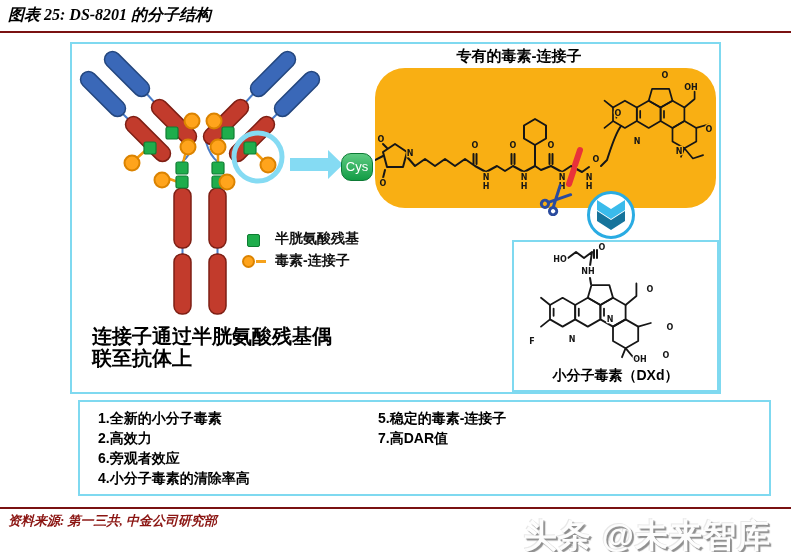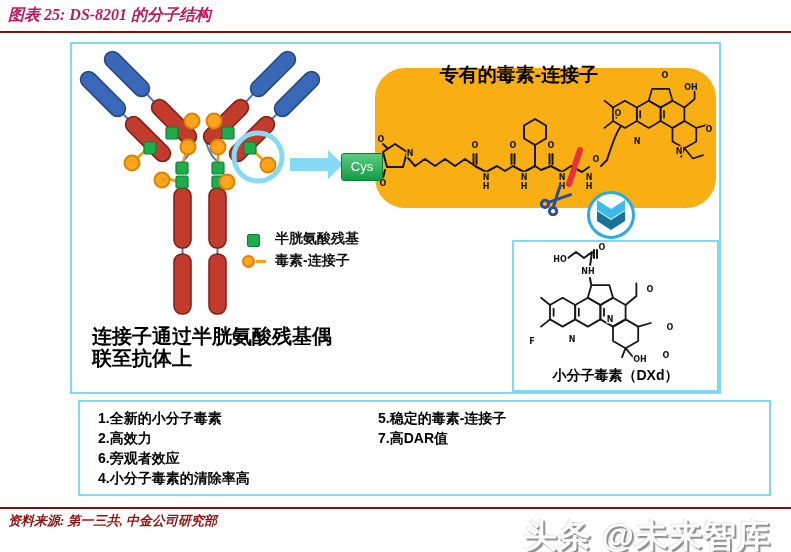--- a/index.html
+++ b/index.html
@@ -1,35 +1,35 @@
 <!DOCTYPE html>
 <html><head>
 <meta charset="utf-8">
 <style>
   html,body{margin:0;padding:0;background:#fff;}
   #canvas{position:relative;width:791px;height:552px;background:#fff;overflow:hidden;
           font-family:"Liberation Sans","DejaVu Sans",sans-serif;color:#111;}
   .abs{position:absolute;}
   
   .fig-title{top:5px;left:8px;font-family:"Liberation Serif","DejaVu Serif",serif;
-             font-style:italic;font-weight:bold;font-size:16px;color:#be185d;white-space:nowrap;text-align:right;}
+             font-style:italic;font-weight:bold;font-size:16px;color:#000000;white-space:nowrap;text-align:right;}
   .title-rule{top:31px;left:0;width:791px;height:2px;background:#7A1111;}
   .footer-rule{top:507px;left:0;width:791px;height:2px;background:#7A1111;}
   .source-note{top:512px;left:8px;font-family:"Liberation Serif","DejaVu Serif",serif;
                font-style:italic;font-weight:bold;font-size:13px;color:#8B1512;white-space:nowrap;}
   .watermark{top:514px;right:20px;font-size:33px;font-weight:700;color:#fdfdfd;letter-spacing:1px;
              text-shadow:2px 2px 1px #8f8f8f,-1px -1px 0 #e8e8e8,1px 1px 0 #b5b5b5;white-space:nowrap;}
   
   .main-box{top:42px;left:70px;width:651px;height:352px;border:2px solid #7FD9F0;
             box-sizing:border-box;background:#fff;}
-  .linker-label{top:3px;left:337px;width:220px;text-align:center;font-size:19px;
-                font-weight:700;color:#000;z-index:2;margin-top:15px;}
+  .linker-label{top:3px;left:337px;width:220px;text-align:center;font-size:15px;
+                font-weight:700;color:#000;z-index:2;}
   .orange-box{top:24px;left:303px;width:341px;height:140px;background:#F9AF13;
               border-radius:30px;z-index:1;}
-  .cys-badge{top:109px;left:269px;width:42px;height:28px;border-radius:3px;z-index:3;
+  .cys-badge{top:109px;left:269px;width:32px;height:28px;border-radius:10px;z-index:3;
              background:linear-gradient(#5ecb82,#129c45);border:1px solid #0d7a35;
              box-sizing:border-box;color:#fff;font-size:13px;text-align:center;line-height:26px;}
   .antibody-svg{top:0;left:0;z-index:2;pointer-events:none;}
   .scissors{top:138px;left:467px;z-index:4;}
   .chevron{top:147px;left:515px;width:48px;height:48px;border-radius:50%;background:#fff;
            border:3px solid #2AACE3;box-sizing:border-box;z-index:5;}
   .dxd-box{top:196px;left:440px;width:207px;height:152px;border:2px solid #7FD9F0;
            box-sizing:border-box;background:#fff;z-index:1;}
   .dxd-label{position:absolute;bottom:5px;left:0;width:100%;text-align:center;
              font-size:14px;font-weight:700;color:#000;}

